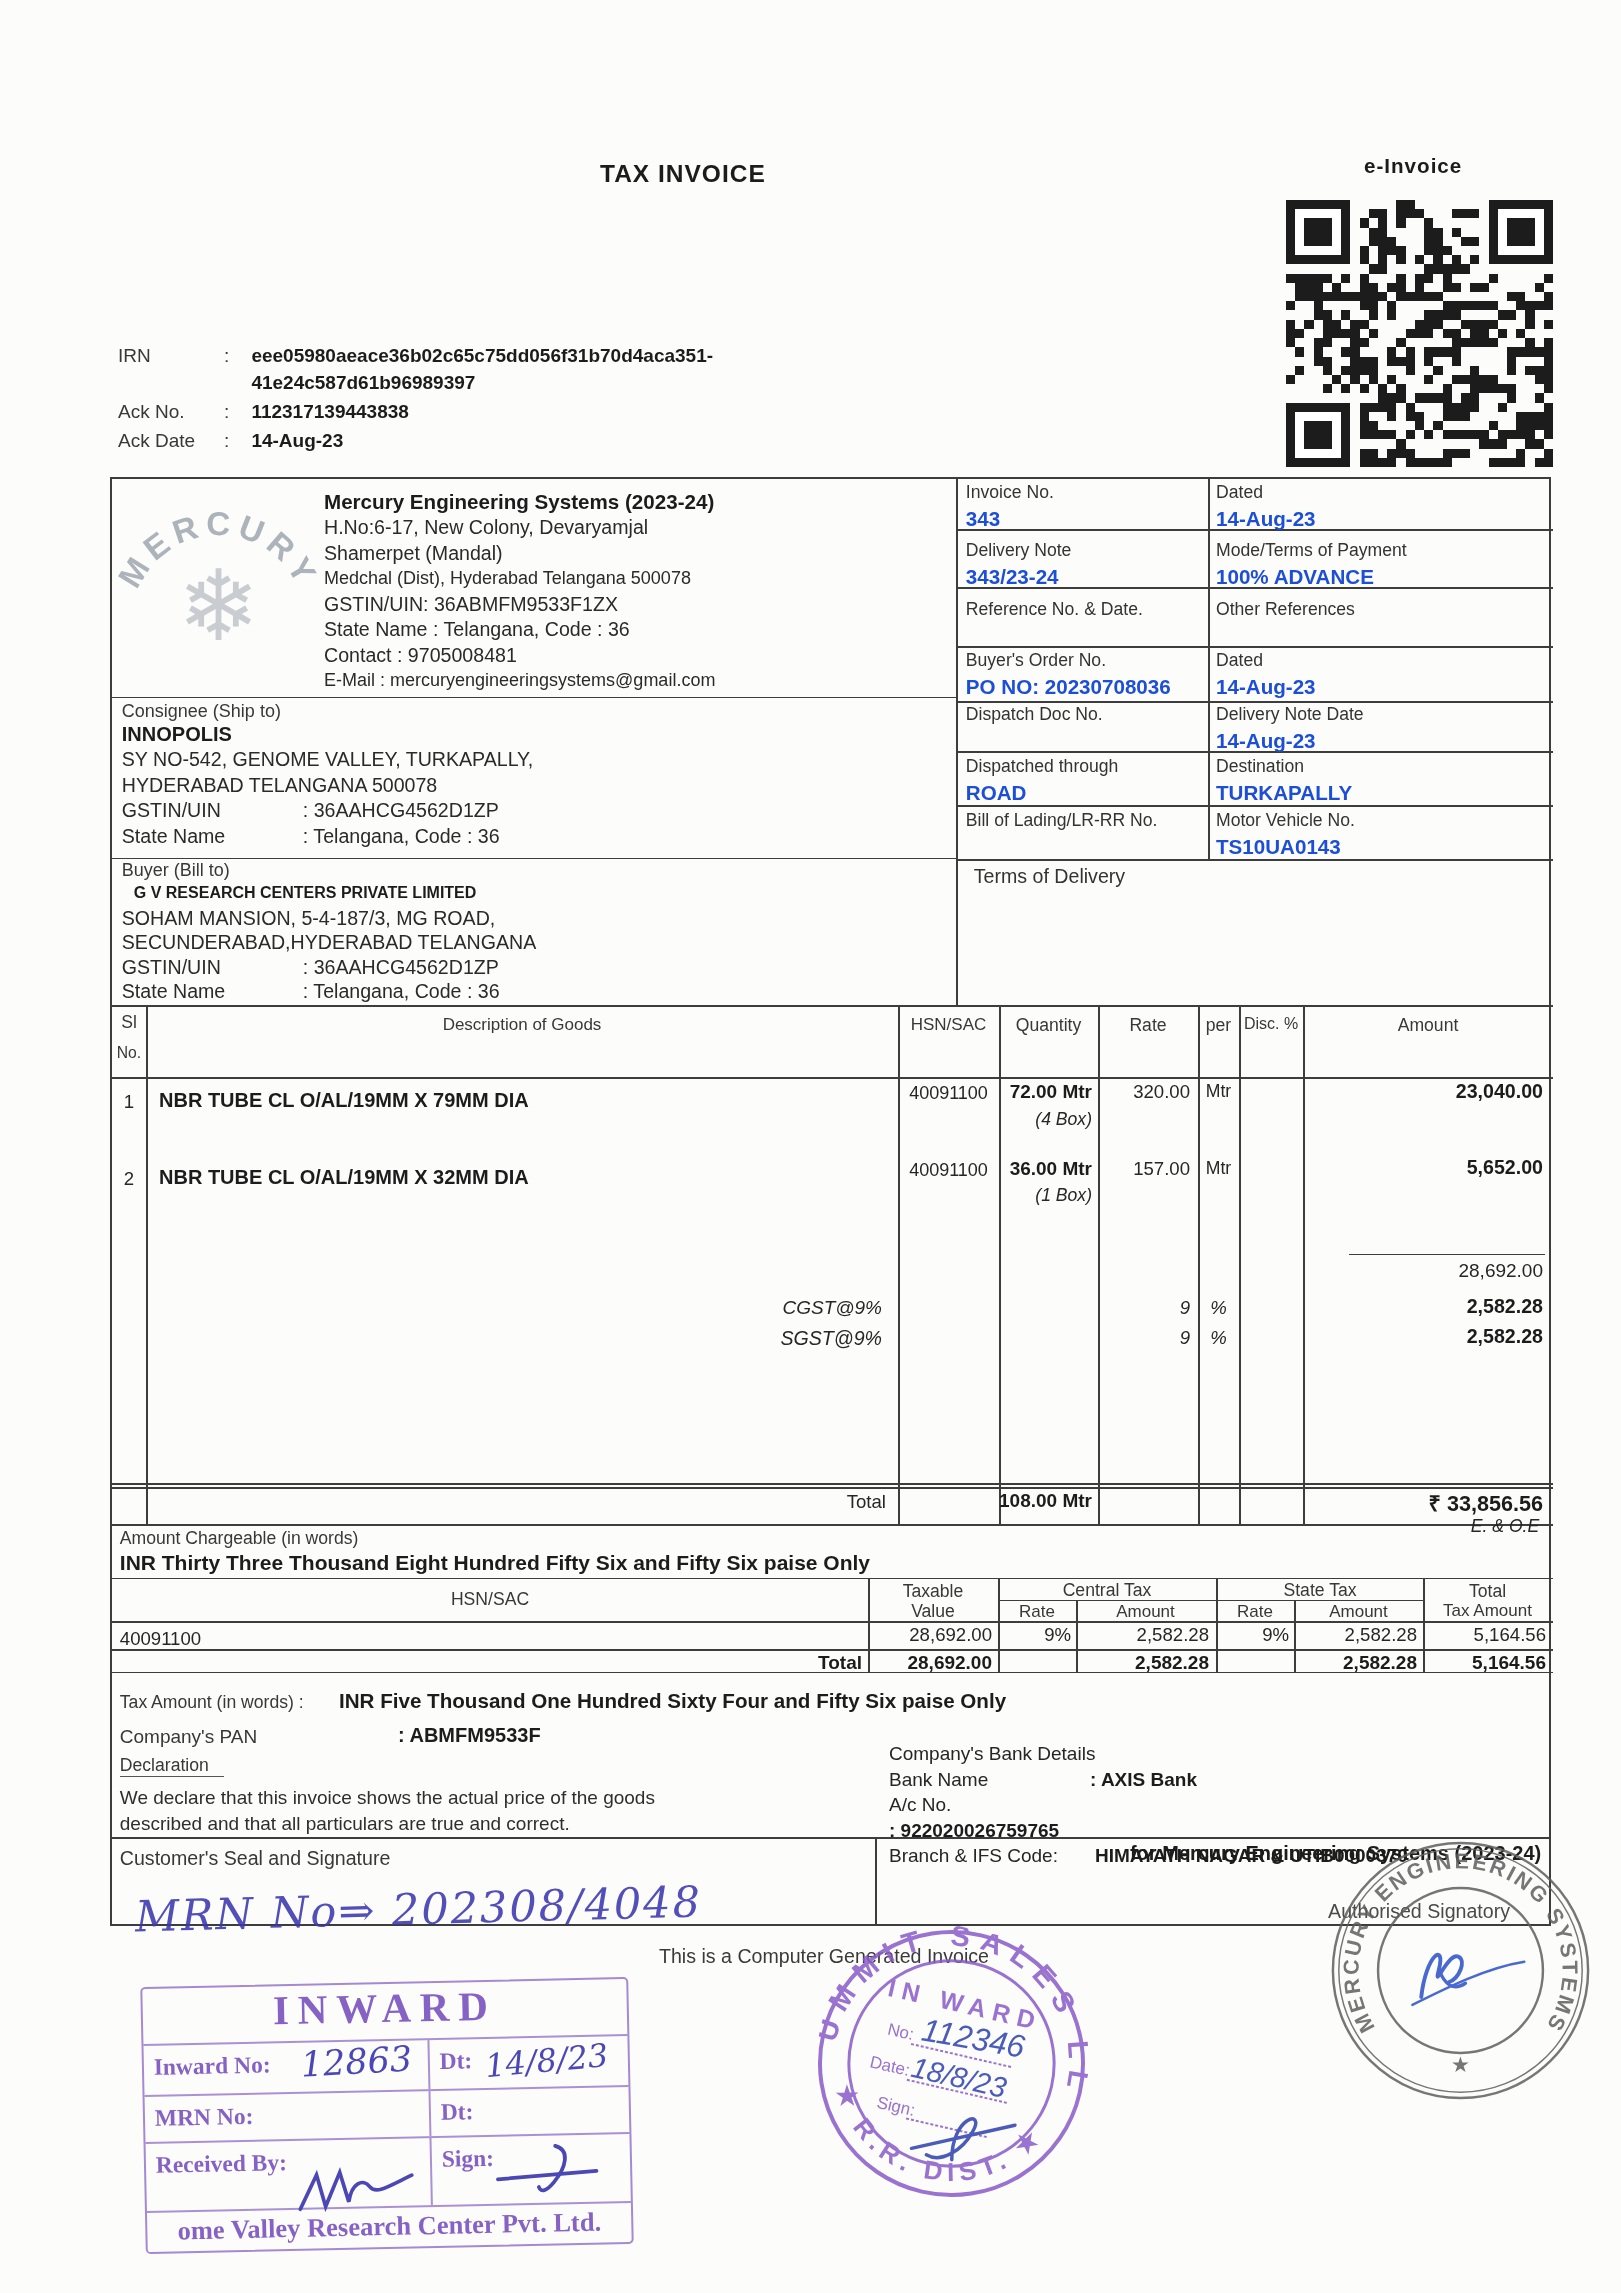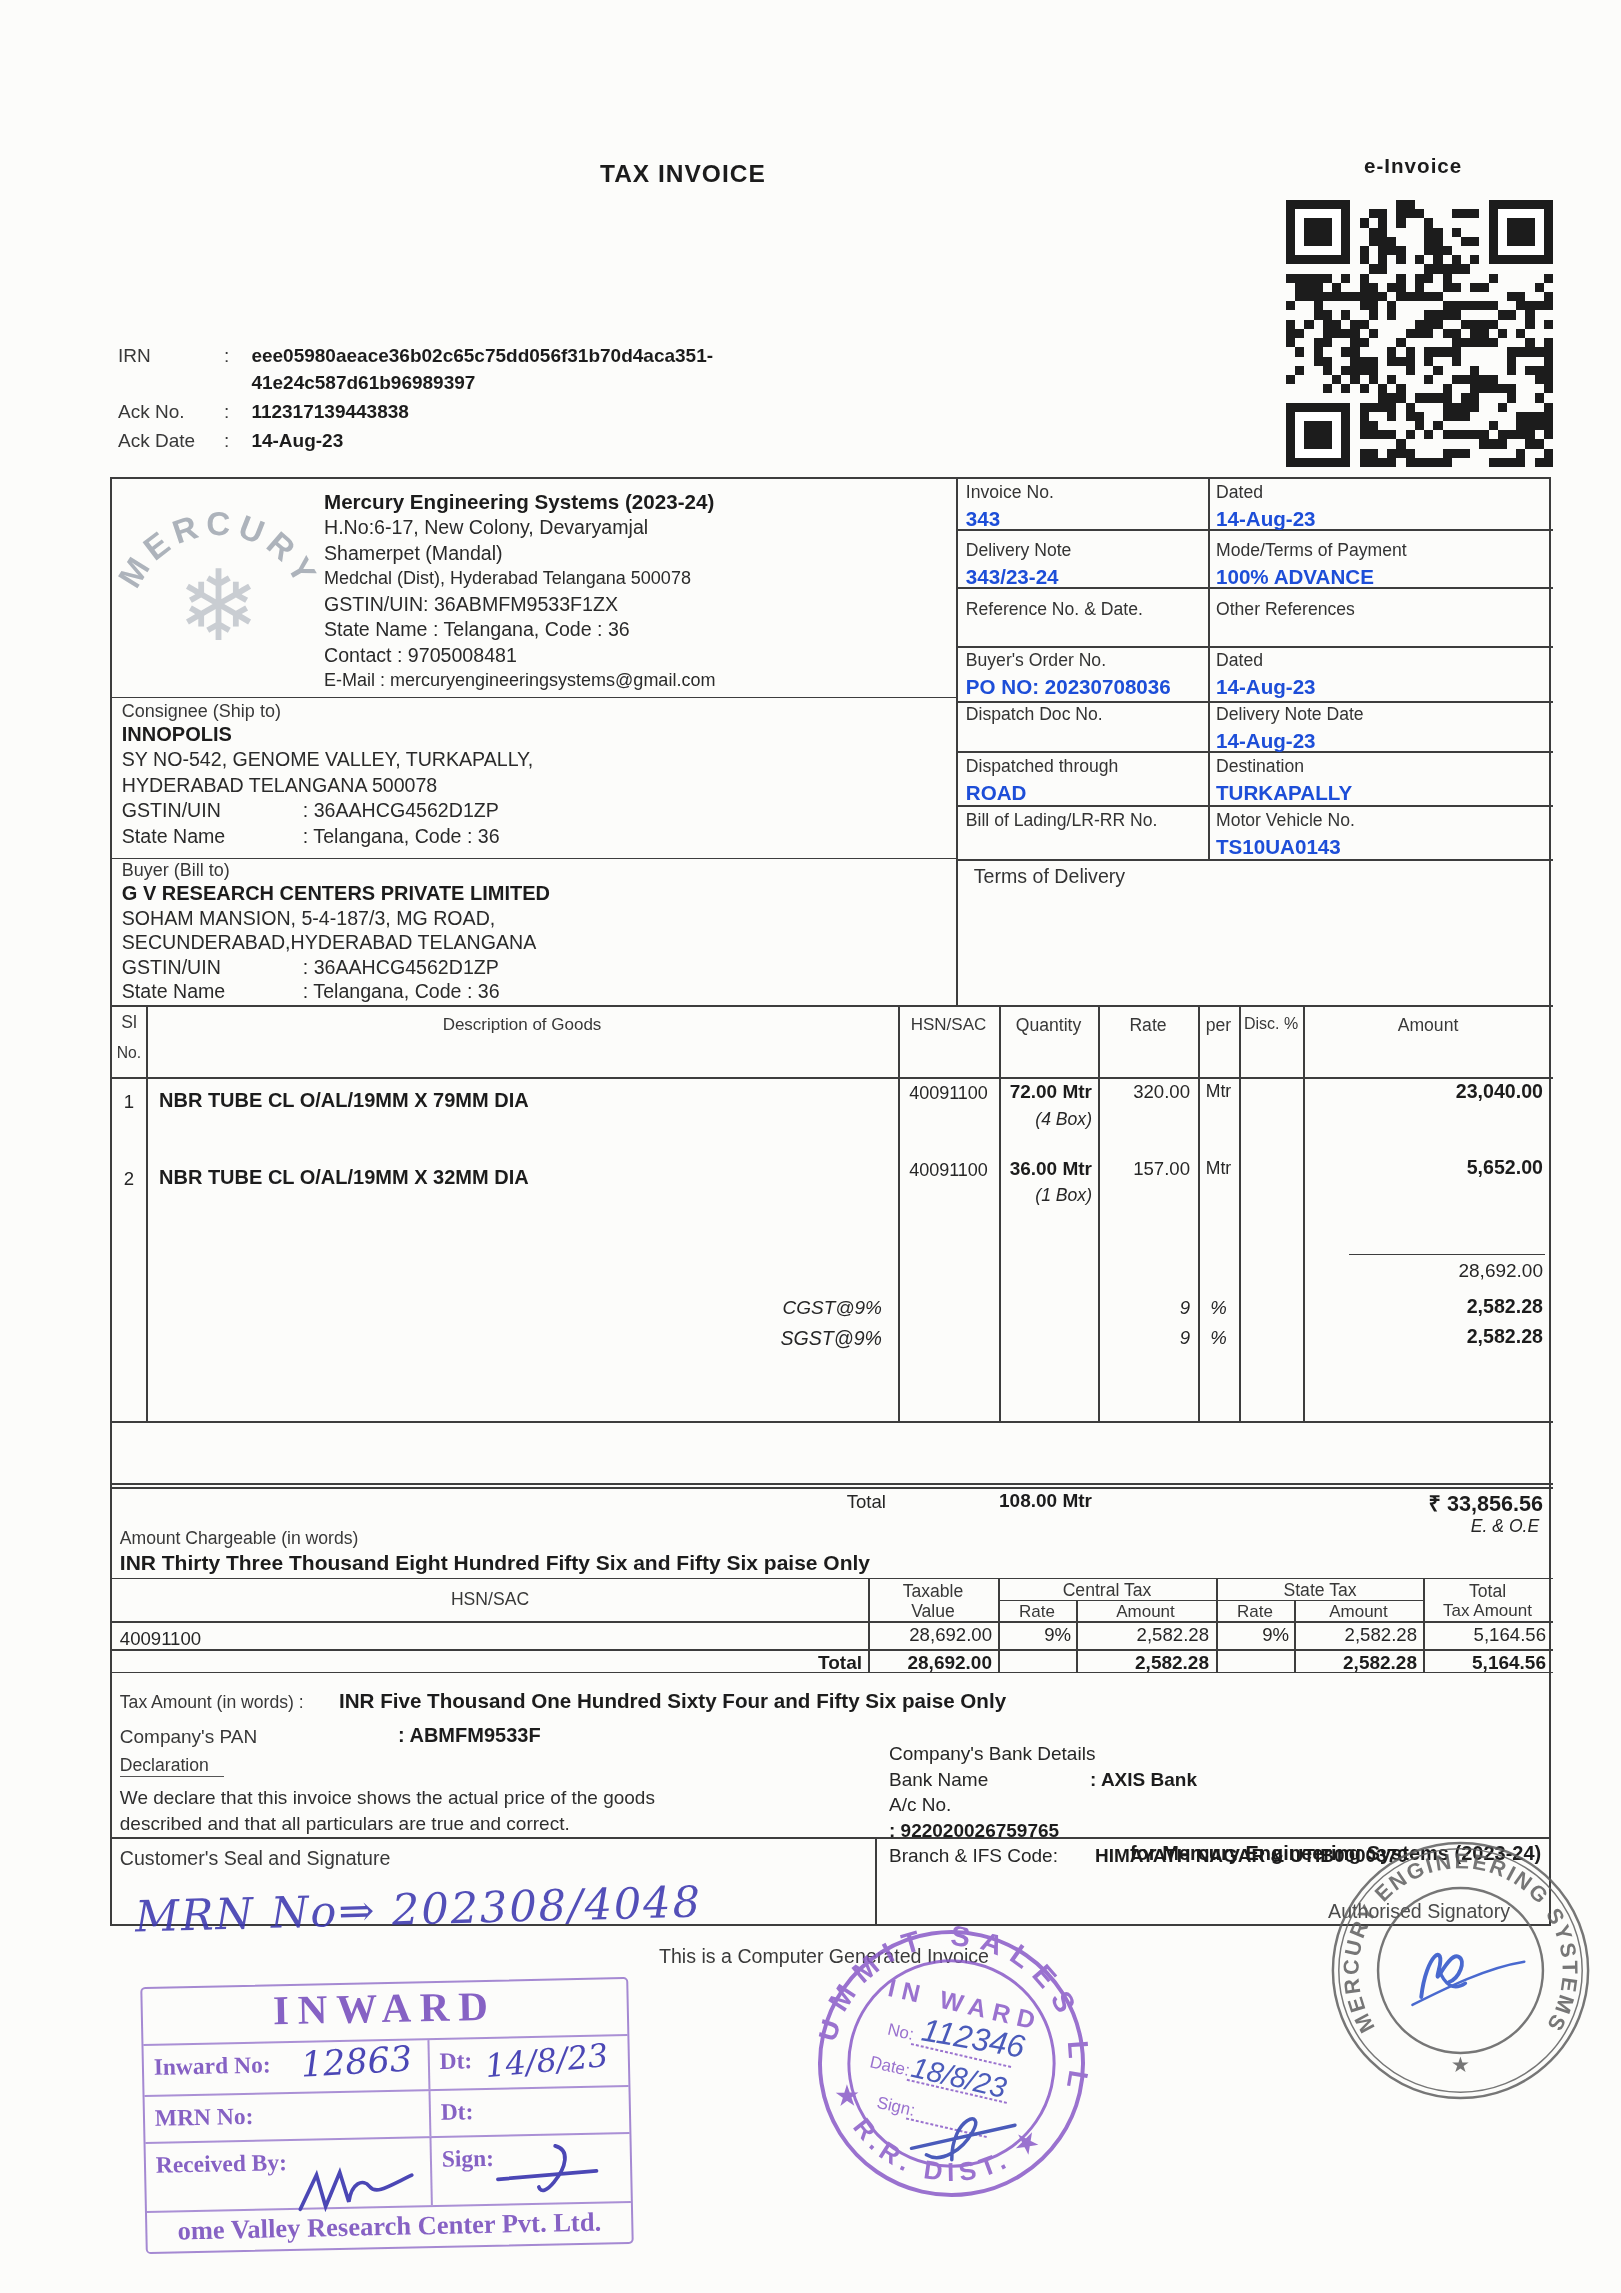--- a/index.html
+++ b/index.html
@@ -429,21 +429,21 @@
           <span>: 36AAHCG4562D1ZP</span>
       </div>
       <div class="addr" style="display:flex;">
         <span style="width:181px;">State Name</span>
           <span>: Telangana, Code : 36</span>
       </div>
     </div>
 
     <div class="abs" style="left:0; top:379px; width:846px; height:147px; border-right:2px solid #3d3d3d; padding:2px 9.8px;">
       <div class="lbl" style="font-size:18px;">Buyer (Bill to)</div>
-      <div class="b" style="font-size:20px; line-height:24.5px;">G V RESEARCH CENTERS PRIVATE LIMITED</div>
+      <div class="b" style="font-size:16px; line-height:24.5px;margin-left:12px;">G V RESEARCH CENTERS PRIVATE LIMITED</div>
       <div class="addr" style="line-height:24.5px;">SOHAM MANSION, 5-4-187/3, MG ROAD,</div>
       <div class="addr" style="line-height:24.5px;">SECUNDERABAD,HYDERABAD TELANGANA</div>
       <div class="addr" style="display:flex; line-height:24.5px;">
         <span style="width:181px;">GSTIN/UIN</span>
           <span>: 36AAHCG4562D1ZP</span>
       </div>
       <div class="addr" style="display:flex; line-height:24.5px;">
         <span style="width:181px;">State Name</span>
           <span>: Telangana, Code : 36</span>
       </div>
@@ -521,21 +521,21 @@
       <div class="abs" style="left:258px; top:331px;">
         <div class="cell-label">Motor Vehicle No.</div>
           <div class="cell-value">TS10UA0143</div>
         </div>
 
       <div class="abs" style="left:7.8px; top:386px;margin-left:8px;">
         <div class="cell-label" style="font-size:19.6px;">Terms of Delivery</div>
         </div>
     </div>
 
-    <div class="abs" style="left:0; top:526px; width:1441px; height:418px; border-top:2px solid #3d3d3d; border-bottom:2px solid #3d3d3d;">
+    <div class="abs" style="left:0; top:526px; width:1441px; height:521px; border-top:2px solid #3d3d3d; border-bottom:2px solid #3d3d3d;">
       <div class="vline" style="left:34px;"></div>
         <div class="vline" style="left:786px;"></div>
       <div class="vline" style="left:887px;"></div>
         <div class="vline" style="left:986px;"></div>
       <div class="vline" style="left:1086px;"></div>
         <div class="vline" style="left:1127px;"></div>
       <div class="vline" style="left:1191px;"></div>
       <div class="hline" style="top:70px;"></div>
 
       <div class="abs lbl" style="left:0; top:4.9px; width:34px; text-align:center; font-size:17.6px;">Sl</div>

